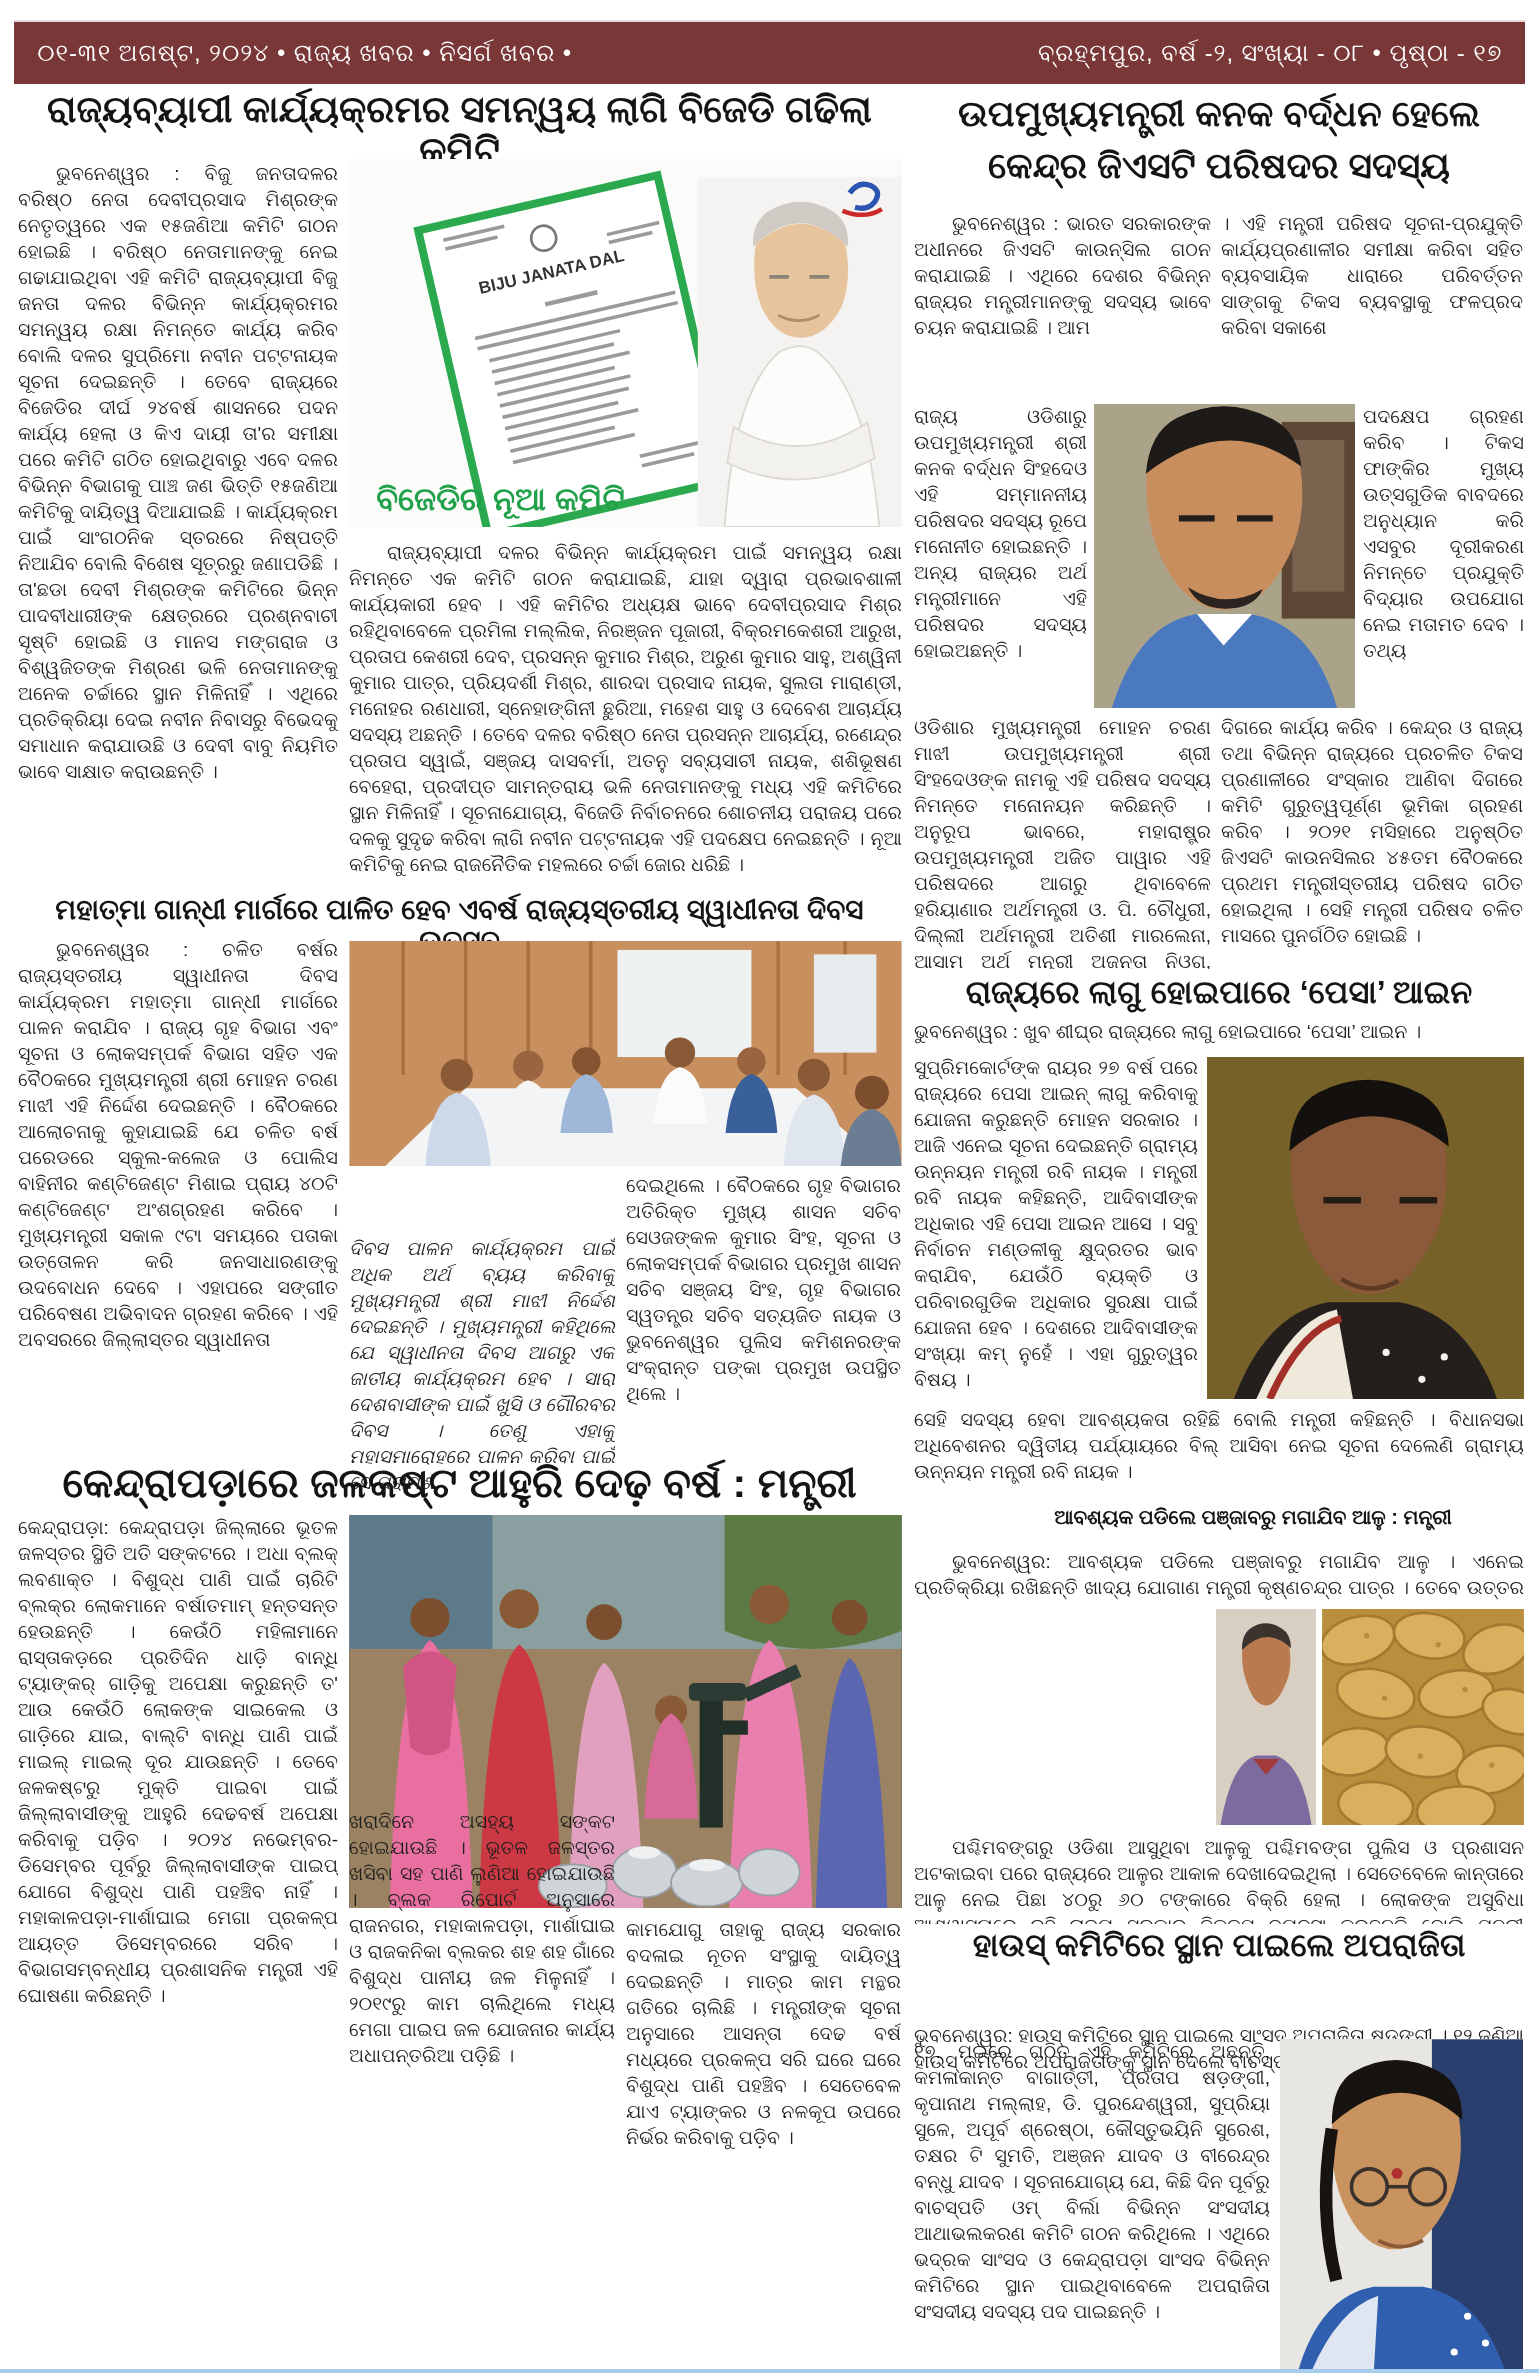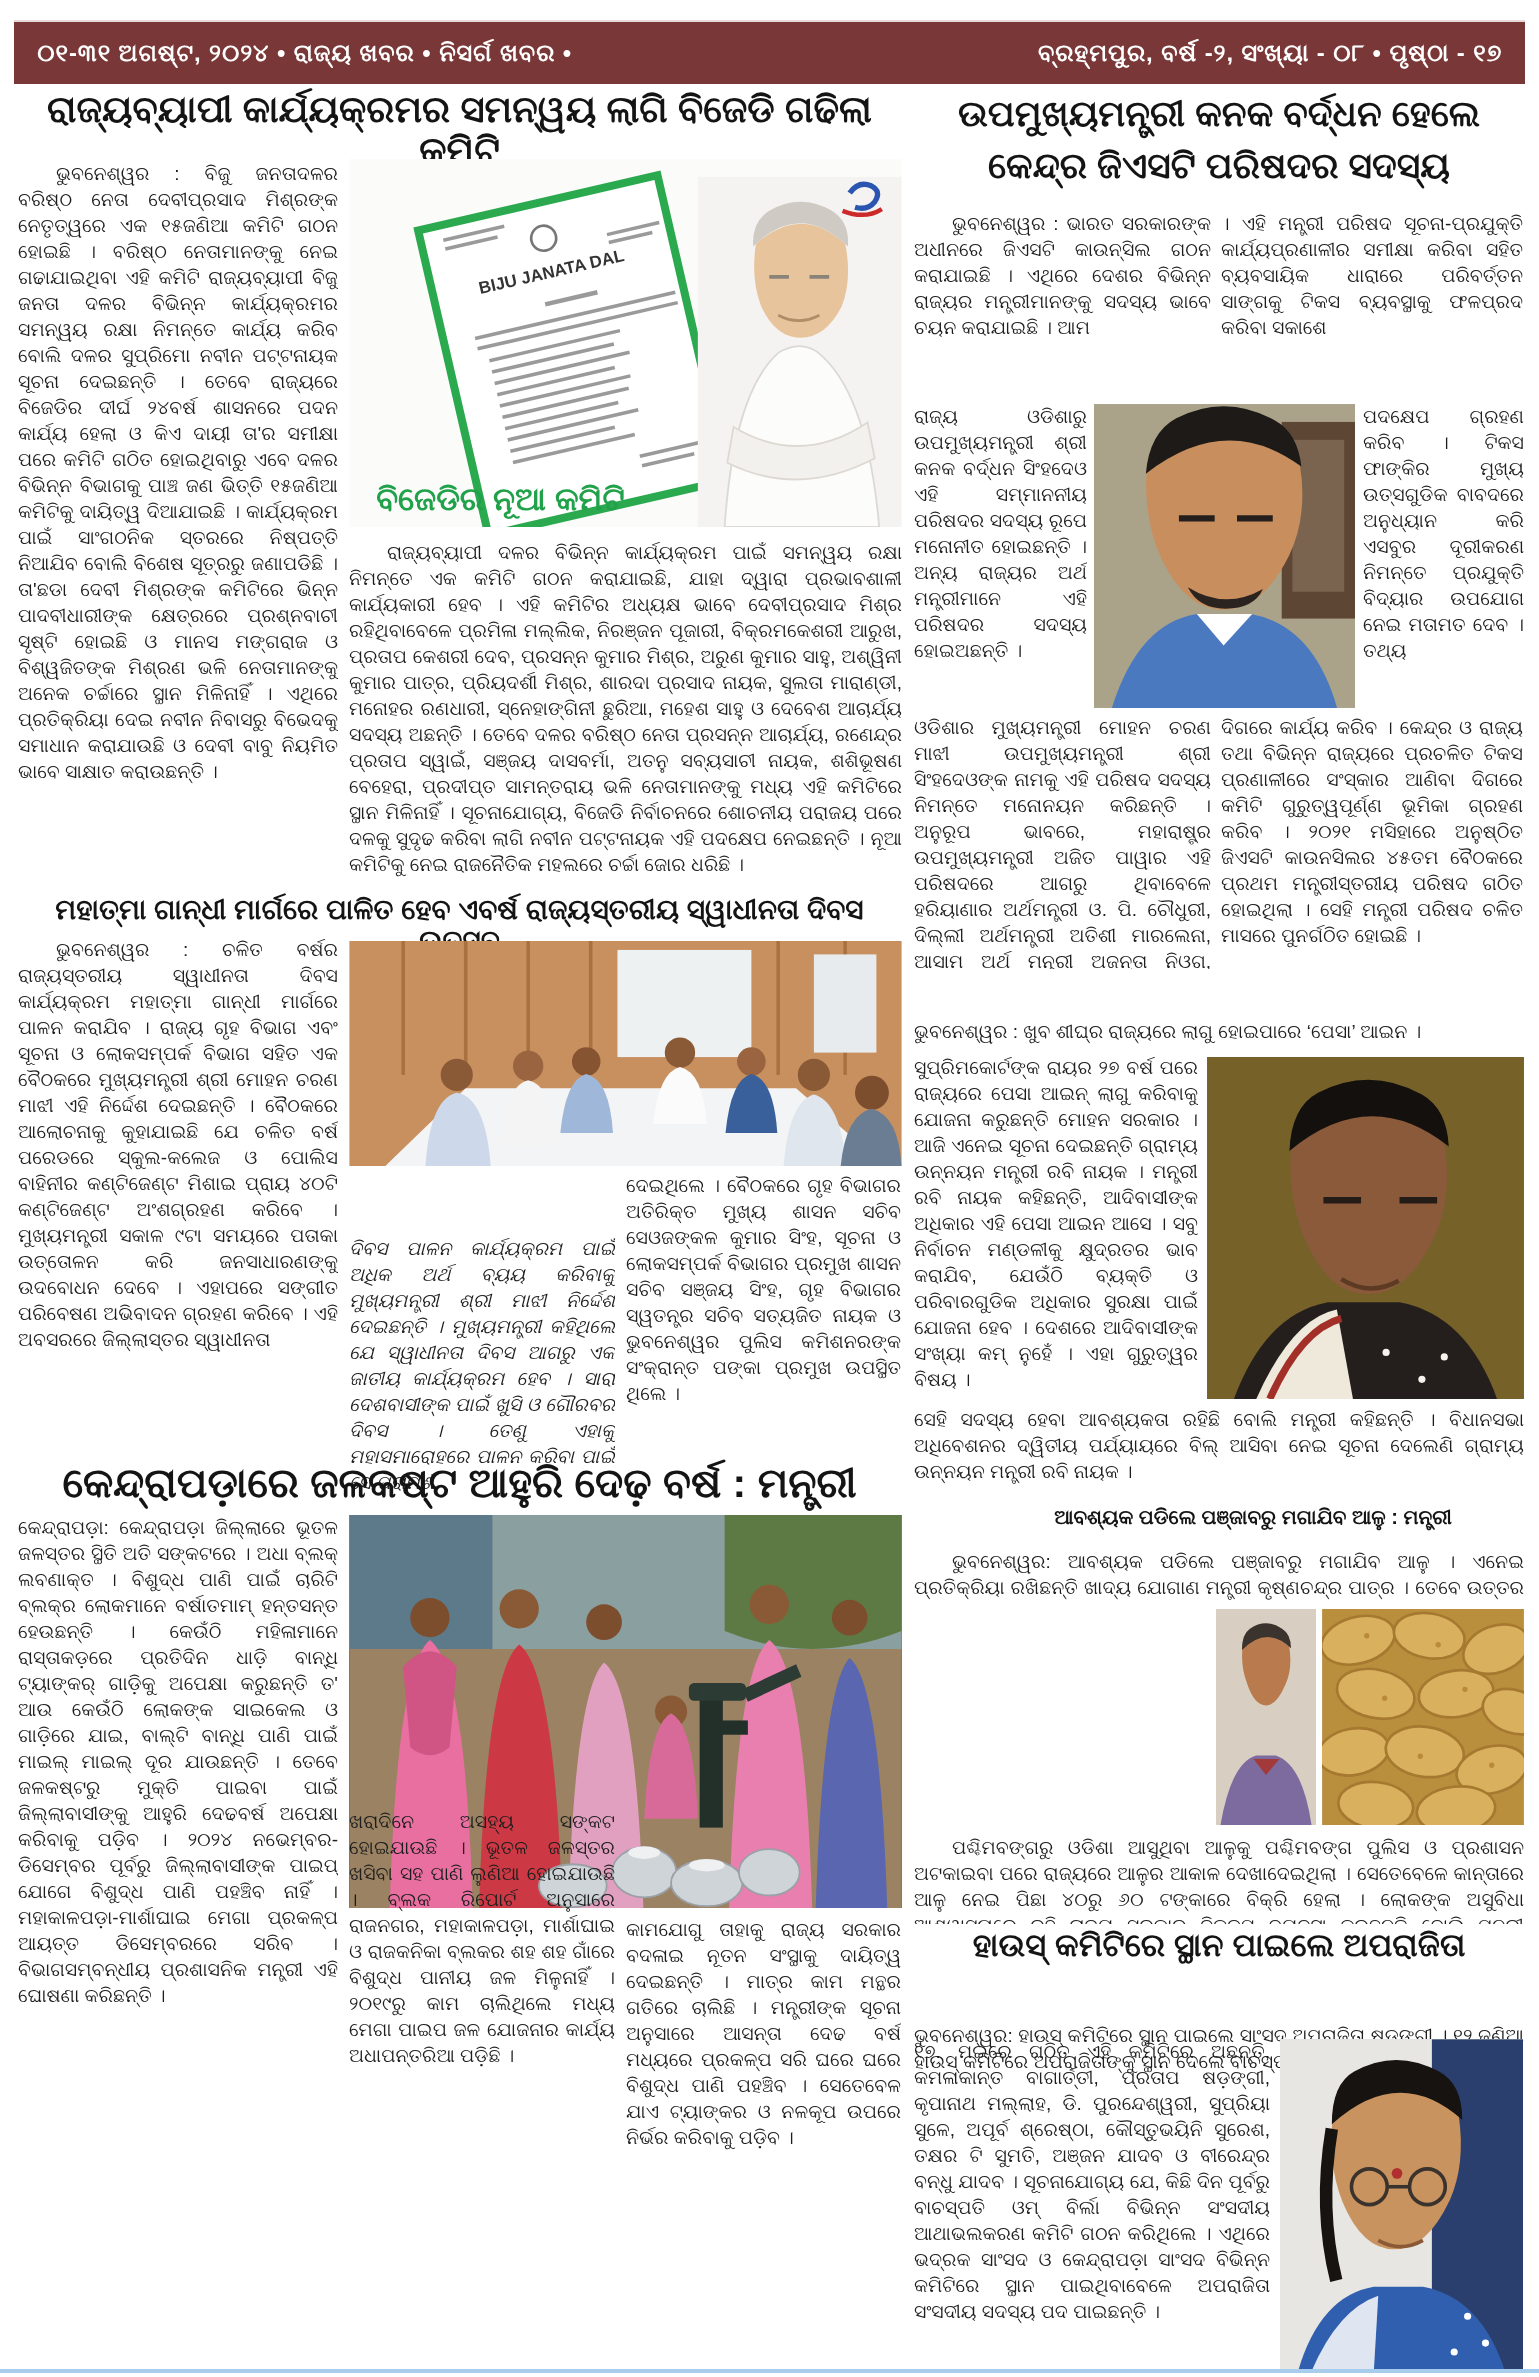--- a/index.html
+++ b/index.html
@@ -1,21 +1,21 @@
 <!DOCTYPE html>
 <html style="font-size:14.3px"><head>
 <meta charset="utf-8">
 <style>
   html,body{margin:0;padding:0;background:#e9e9e9;}
   .page{position:relative;width:1540px;height:2377px;background:#ffffff;margin:0 auto;
         font-family:"Liberation Sans",sans-serif;overflow:hidden;}
   .abs{position:absolute;}
   .masthead{left:14.3px;top:19.7px;width:1511px;height:64px;background:#7a3737;
             border-top:2.7px solid #e8d9d9;display:flex;align-items:center;justify-content:space-between;
-            padding:0 23px;box-sizing:border-box;color:#fff;font-weight:bold;font-size:24px;letter-spacing:0.9px;gap:44px;}
+            padding:0 23px;box-sizing:border-box;color:#fff;font-weight:normal;font-size:24px;letter-spacing:0.9px;gap:44px;}
   .headline{font-weight:bold;color:#141414;text-align:center;line-height:1.12;}
   .bt{font-size:19px;line-height:26px;text-align:justify;color:#1d1d1d;overflow:hidden;}
   .ind{text-indent:38px;}
   .photo{overflow:hidden;background:#ddd;}
   .photo svg{display:block;}
   .caption-green{font-weight:bold;color:#21a14a;font-size:32px;margin-left:20px;}
   .bottom-rule{left:0;top:2369px;width:1540px;height:3.6px;background:#a8cdec;}
 </style>
 </head>
 <body>
@@ -153,20 +153,21 @@
           <path d="M486 252 q6 -72 34 -80 q30 8 36 80z" fill="#dfe6ee"></path>
         <circle cx="585" cy="170" r="19" fill="#7d4e2e"></circle>
           <path d="M550 252 q6 -58 35 -64 q30 8 33 64z" fill="#6b7d93"></path>
       </g>
     </svg>
   </div>
 
   <div class="abs bt" style="left:349px;top:1236px;width:266px;height:261px;font-style:italic;">ଦିବସ ପାଳନ କାର୍ଯ୍ୟକ୍ରମ ପାଇଁ ଅଧିକ ଅର୍ଥ ବ୍ୟୟ କରିବାକୁ ମୁଖ୍ୟମନ୍ତ୍ରୀ ଶ୍ରୀ ମାଝୀ ନିର୍ଦ୍ଦେଶ ଦେଇଛନ୍ତି । ମୁଖ୍ୟମନ୍ତ୍ରୀ କହିଥିଲେ ଯେ ସ୍ୱାଧୀନତା ଦିବସ ଆଗରୁ ଏକ ଜାତୀୟ କାର୍ଯ୍ୟକ୍ରମ ହେବ । ସାରା ଦେଶବାସୀଙ୍କ ପାଇଁ ଖୁସି ଓ ଗୌରବର ଦିବସ । ତେଣୁ ଏହାକୁ ମହାସମାରୋହରେ ପାଳନ କରିବା ପାଇଁ ସେ ପରାମର୍ଶ</div>
   <div class="abs bt" style="left:626px;top:1173px;width:275px;height:261px;">ଦେଇଥିଲେ । ବୈଠକରେ ଗୃହ ବିଭାଗର ଅତିରିକ୍ତ ମୁଖ୍ୟ ଶାସନ ସଚିବ ସେଓଜଙ୍କଳ କୁମାର ସିଂହ, ସୂଚନା ଓ ଲୋକସମ୍ପର୍କ ବିଭାଗର ପ୍ରମୁଖ ଶାସନ ସଚିବ ସଞ୍ଜୟ ସିଂହ, ଗୃହ ବିଭାଗର ସ୍ୱତନ୍ତ୍ର ସଚିବ ସତ୍ୟଜିତ ନାୟକ ଓ ଭୁବନେଶ୍ୱର ପୁଲିସ କମିଶନରଙ୍କ ସଂକ୍ରାନ୍ତ ପଙ୍କା ପ୍ରମୁଖ ଉପସ୍ଥିତ ଥିଲେ ।</div>
 
+  <div class="abs headline" style="left:914px;top:975px;width:610px;font-size:32px;">ରାଜ୍ୟରେ ଲାଗୁ ହୋଇପାରେ ‘ପେସା’ ଆଇନ</div>
 
   <div class="abs bt" style="left:914px;top:1019px;width:610px;height:30px;">ଭୁବନେଶ୍ୱର : ଖୁବ ଶୀଘ୍ର ରାଜ୍ୟରେ ଲାଗୁ ହୋଇପାରେ ‘ପେସା’ ଆଇନ ।</div>
 
   <div class="abs bt" style="left:914px;top:1055px;width:284px;height:347px;">ସୁପ୍ରିମକୋର୍ଟଙ୍କ ରାୟର ୨୭ ବର୍ଷ ପରେ ରାଜ୍ୟରେ ପେସା ଆଇନ୍ ଲାଗୁ କରିବାକୁ ଯୋଜନା କରୁଛନ୍ତି ମୋହନ ସରକାର । ଆଜି ଏନେଇ ସୂଚନା ଦେଇଛନ୍ତି ଗ୍ରାମ୍ୟ ଉନ୍ନୟନ ମନ୍ତ୍ରୀ ରବି ନାୟକ । ମନ୍ତ୍ରୀ ରବି ନାୟକ କହିଛନ୍ତି, ଆଦିବାସୀଙ୍କ ଅଧିକାର ଏହି ପେସା ଆଇନ ଆସେ । ସବୁ ନିର୍ବାଚନ ମଣ୍ଡଳୀକୁ କ୍ଷୁଦ୍ରତର ଭାବ କରାଯିବ, ଯେଉଁଠି ବ୍ୟକ୍ତି ଓ ପରିବାରଗୁଡିକ ଅଧିକାର ସୁରକ୍ଷା ପାଇଁ ଯୋଜନା ହେବ । ଦେଶରେ ଆଦିବାସୀଙ୍କ ସଂଖ୍ୟା କମ୍ ନୁହେଁ । ଏହା ଗୁରୁତ୍ୱର ବିଷୟ ।</div>
 
   <div class="abs photo" style="left:1207px;top:1057px;width:317px;height:342px;">
     <svg width="317" height="342" viewBox="0 0 354 382">
       <rect width="354" height="382" fill="#766229"></rect>
       <rect width="354" height="382" fill="url(#)"></rect>
       <path d="M95 90 q85 -60 170 5 q10 62 -12 108 q-30 62 -73 62 q-44 0 -70 -60 q-22 -50 -15 -115" fill="#8a5a3a"></path>

